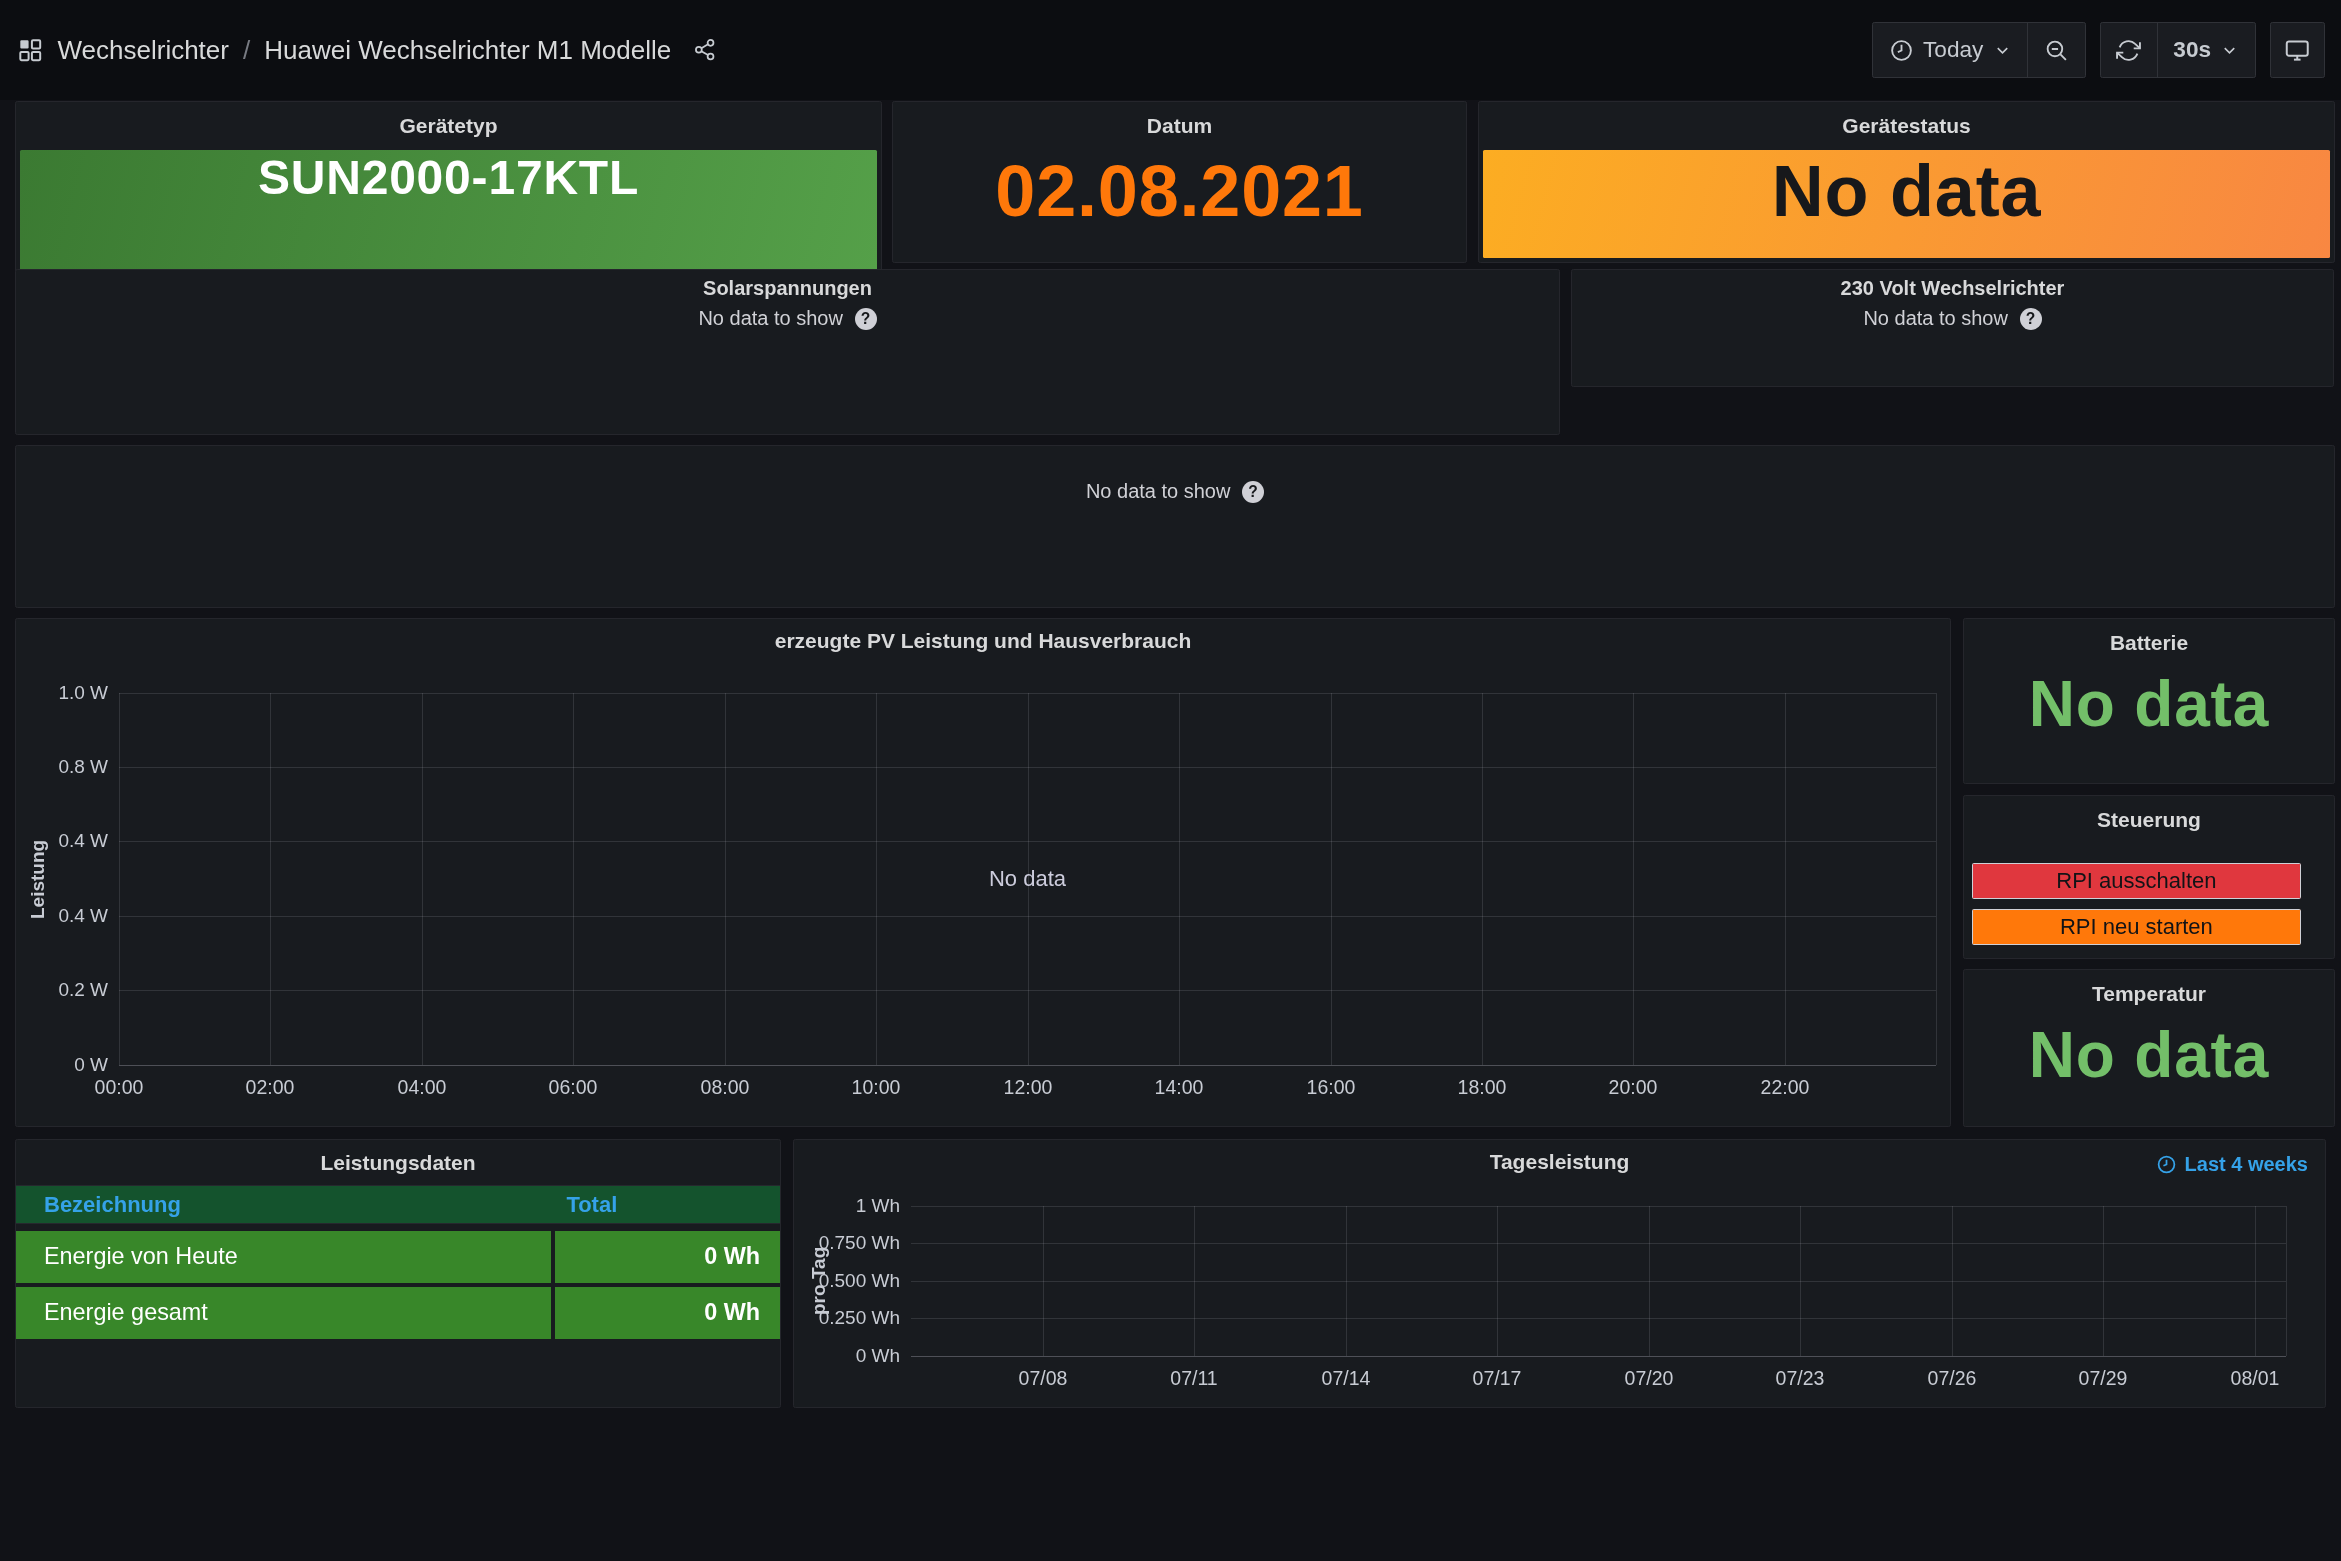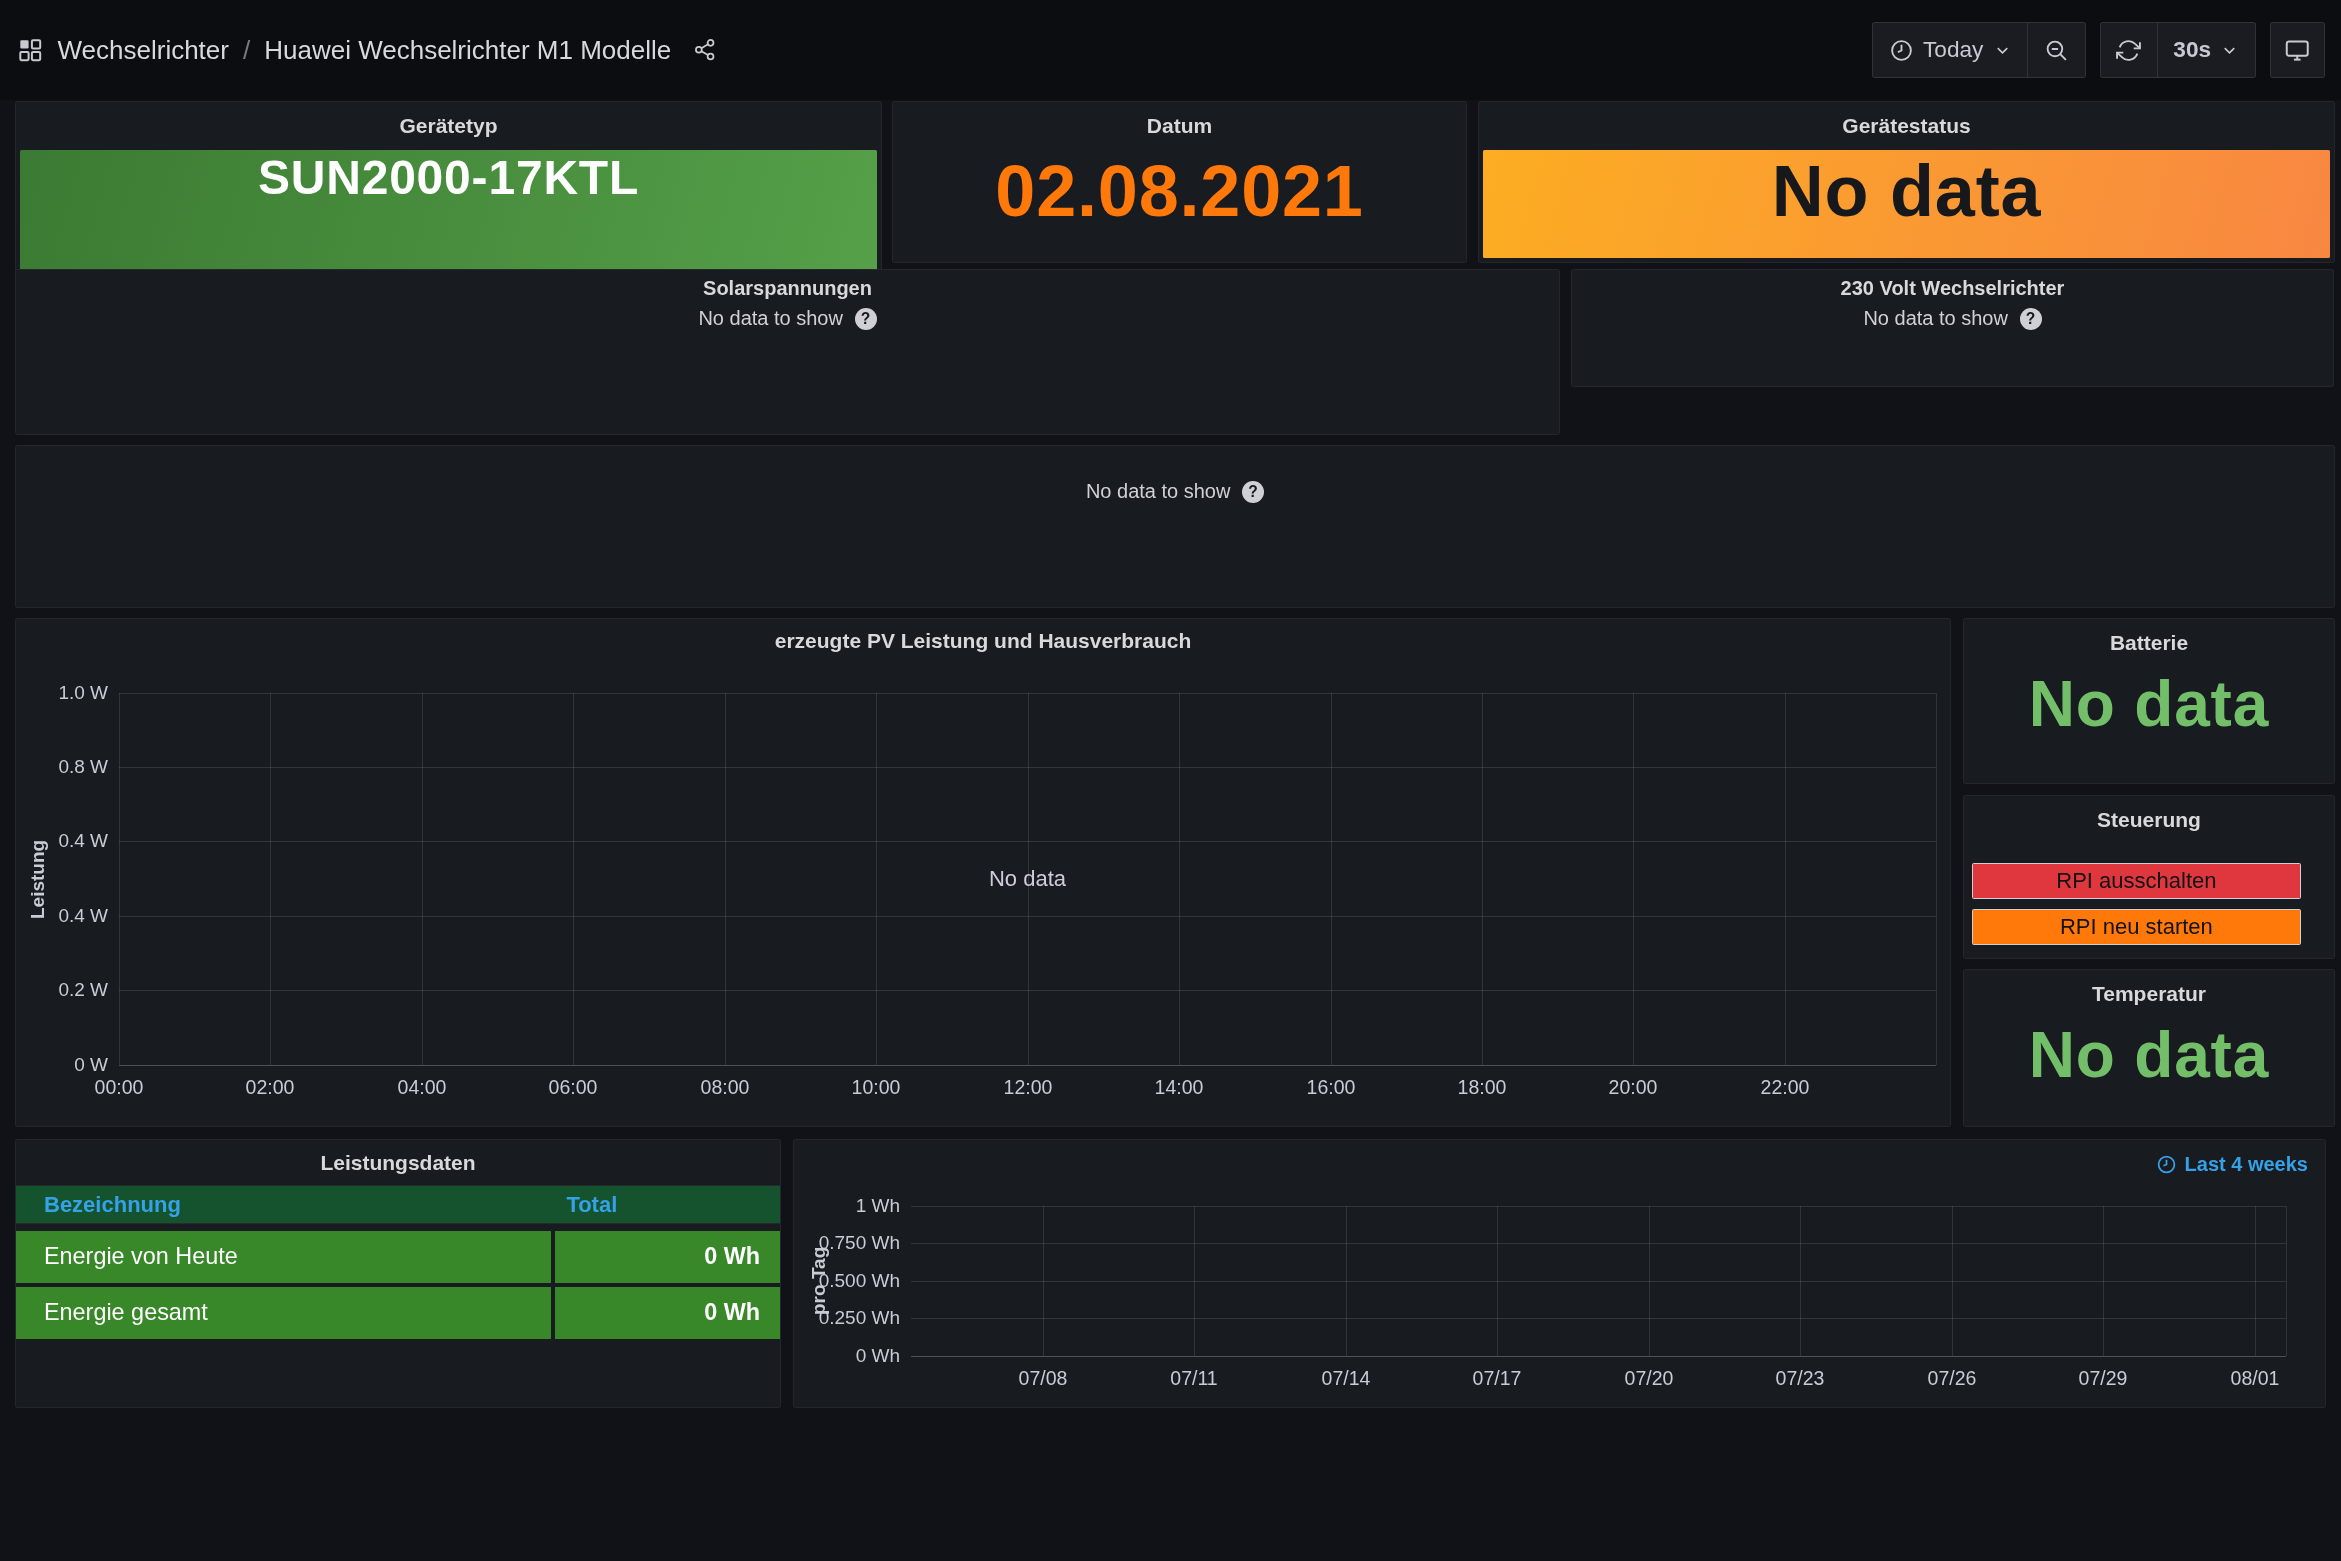--- a/index.html
+++ b/index.html
@@ -270,20 +270,21 @@
         <div class="ld-cell c2" style="background: rgb(56, 135, 41);">0 Wh</div>
       </div>
       <div class="ld-row">
         <div class="ld-cell c1" style="background: rgb(56, 135, 41);">Energie gesamt</div>
         <div class="ld-cell c2" style="background: rgb(56, 135, 41);">0 Wh</div>
       </div>
     </div>
 </div>
 
 <div class="panel" style="left:793px; top:1139px; width:1533px; height:269px;">
+  <div class="p-title">Tagesleistung</div>
   <div class="time-override">
     <span class="nav-icon" style="color:#35a2e8;">
       <svg width="21" height="21" viewBox="0 0 24 24" fill="none" stroke="currentColor" stroke-width="2">
           <circle cx="12" cy="12" r="9"></circle>
           <polyline points="12 6.5 12 12 8.5 13.5"></polyline>
         </svg>
     </span>
     <span>Last 4 weeks</span>
   </div>
   <div class="axis-title" style="left:14px; top:66px; height:150px;">pro Tag</div>

